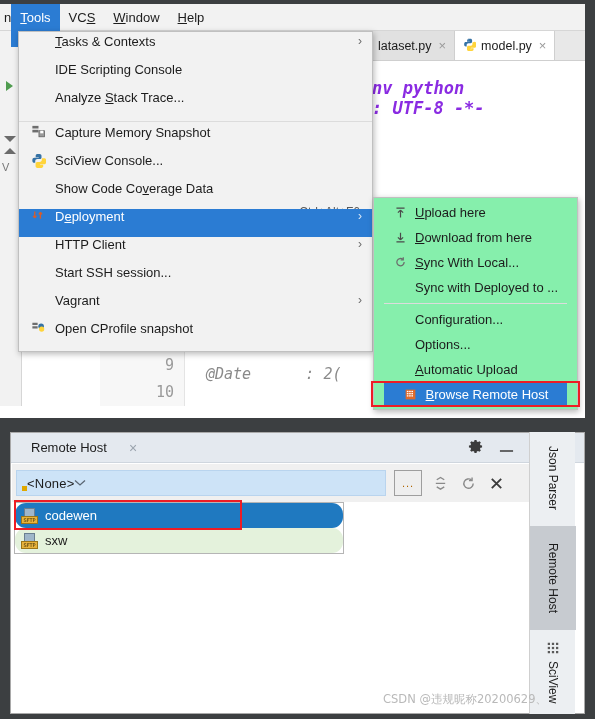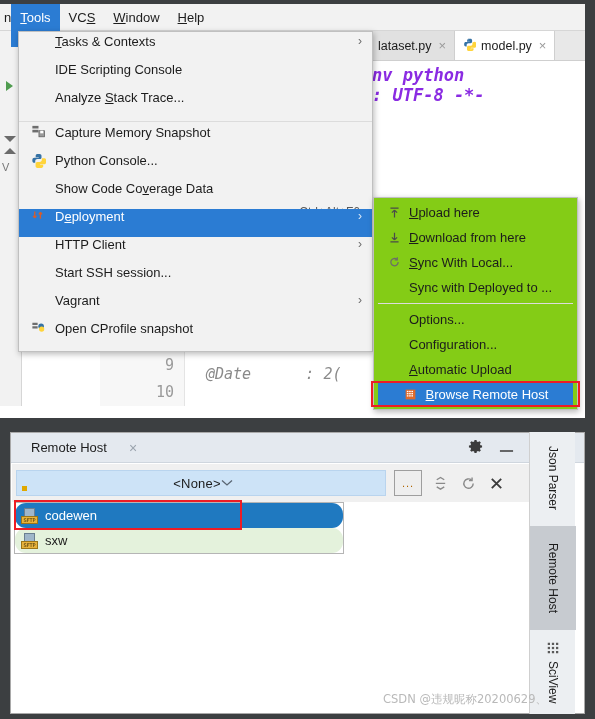--- a/index.html
+++ b/index.html
@@ -96,23 +96,23 @@
   .mi .lbl { flex: 1; padding-left: 6px; }
   .mi .acc { color: #5a5a5a; font-size: 12px; padding-right: 2px; margin-top: 24px; }
   .mi .arrow { color:#6b6b6b; font-size: 12px; padding-left: 8px; }
   .mi.sel { background: #2b7cd3; color: #ffffff; }
   .mi.sel .arrow { color:#dbe9f7; }
   .msep { height:1px; background:#dcdcdc; margin: 3px 0; }
 
   
   .submenu {
     position: absolute; left: 373px; top: 197px; width: 205px;
-    background: #84cc16; border: 1px solid #c0c0c0;
+    background: #86efac; border: 1px solid #c0c0c0;
     box-shadow: 1px 2px 6px rgba(0,0,0,.28);
-    font-size: 13px; color:#1c1c1c; padding: 2px 4px;
+    font-size: 13px; color:#1c1c1c; padding: 2px 10px;
   }
   .smi { display:flex; align-items:center; height:25px; padding: 0 8px 0 6px; }
   .smi .ico { width:20px; min-width:20px; display:flex; align-items:center; justify-content:center; }
   .smi .lbl { padding-left: 5px; }
   .smi.sel { background:#2b7cd3; color:#ffffff;justify-content:center; }
 
   .redbox {
     position:absolute; border: 2px solid #ee1c25; pointer-events:none;
   }
 
@@ -129,21 +129,21 @@
   .tw-header .twx { color:#9aa3ad; margin-left:22px; font-size:14px; }
   .tw-actions { position:absolute; right:70px; top:0; height:30px; display:flex; align-items:center; gap:16px; }
   .gear, .minus { color:#3b3b3b; }
 
   .tw-toolbar {
     position:absolute; left:1px; top:31px; width:518px; height:38px;
     background:#f0f0f0; display:flex; align-items:center; padding-left:4px; gap:8px;
   }
   .combo {
     width: 370px; height: 26px; background:#cde3f7; border:1px solid #b9d4ee;
-    display:flex; align-items:center; justify-content:center;
+    display:flex; align-items:center; justify-content:flex-start;
     padding: 0 6px 0 10px; font-size:13px; color:#1c1c1c;
   }
   .combo .cv { letter-spacing:.2px; }
   .combo .chev { color:#5a6673; font-size:11px; }
   .dots-btn {
     width:28px; height:26px; background:#eeeeee; border:1px solid #9e9e9e;
     display:flex; align-items:center; justify-content:center; font-size:11px; color:#b06500;
     letter-spacing:1px;
   }
   .tb-ico { width:20px; display:flex; align-items:center; justify-content:center; color:#6b6b6b; }
@@ -206,21 +206,21 @@
             <path d="M7.6 1c-2 0-2.6.7-2.6 1.9v1.6h3.3v.5H3.6C2.3 5 1.4 5.7 1.4 7.8c0 1.9.8 2.7 2.1 2.7h1v-1.8c0-1.3 1-2.2 2.3-2.2h2.6c1 0 1.8-.8 1.8-1.8V2.9C11.2 1.8 10.3 1 9.2 1zm-1.5.9c.3 0 .5.2.5.5s-.2.5-.5.5-.5-.2-.5-.5.2-.5.5-.5z" fill="#3572A5"></path>
             <path d="M11.6 5.5v1.8c0 1.3-1.1 2.3-2.3 2.3H6.7c-1 0-1.8.8-1.8 1.8v2.7c0 1.1.9 1.7 2 2 1.3.4 2.6.5 4.1 0 1-.3 2-.9 2-2v-1.6H9.7v-.5h4.4c1.3 0 1.8-.9 2.2-2.2.4-1.4.4-2.7 0-3.5-.3-.9-.9-1.8-2.2-1.8zm-1.8 7.8c.3 0 .5.2.5.5s-.2.5-.5.5-.5-.2-.5-.5.2-.5.5-.5z" fill="#FFD43B"></path>
           </svg>
         </span>
         <span>model.py</span>
         <span class="x">×</span>
       </div>
     </div>
 
     <div class="codearea">
-      <div class="codeline" style="margin-top:4px">nv python</div>
+      <div class="codeline" style="margin-top:17px">nv python</div>
       <div class="codeline">: UTF-8 -*-</div>
     </div>
 
     <div class="gutterwrap">
       <div class="gutter">
         <div>8</div>
         <div>9</div>
         <div>10</div>
       </div>
       <div class="codeslice">
@@ -270,21 +270,21 @@
         <span class="lbl">Capture Memory Snapshot</span>
       </div>
 
       <div class="mi">
         <span class="ico">
           <svg width="15" height="15" viewBox="0 0 16 16">
             <path d="M7.6 1c-2 0-2.6.7-2.6 1.9v1.6h3.3v.5H3.6C2.3 5 1.4 5.7 1.4 7.8c0 1.9.8 2.7 2.1 2.7h1v-1.8c0-1.3 1-2.2 2.3-2.2h2.6c1 0 1.8-.8 1.8-1.8V2.9C11.2 1.8 10.3 1 9.2 1z" fill="#3572A5"></path>
             <path d="M11.6 5.5v1.8c0 1.3-1.1 2.3-2.3 2.3H6.7c-1 0-1.8.8-1.8 1.8v2.7c0 1.1.9 1.7 2 2 1.3.4 2.6.5 4.1 0 1-.3 2-.9 2-2v-1.6H9.7v-.5h4.4c1.3 0 1.8-.9 2.2-2.2V7.3c-.3-.9-.9-1.8-2.2-1.8z" fill="#FFD43B"></path>
           </svg>
         </span>
-        <span class="lbl">Python Console...</span>
+        <span class="lbl">SciView Console...</span>
       </div>
 
       <div class="mi">
         <span class="ico"></span>
         <span class="lbl">Show Code Co<u>v</u>erage Data</span>
         <span class="acc">Ctrl+Alt+F6</span>
       </div>
 
       <div class="mi sel">
         <span class="ico">
@@ -355,25 +355,25 @@
       </div>
       <div class="smi">
         <span class="ico"></span>
         <span class="lbl">Sync with Deployed to ...</span>
       </div>
 
       <div class="msep"></div>
 
       <div class="smi">
         <span class="ico"></span>
+        <span class="lbl">Configuration...</span>
+      </div>
+      <div class="smi">
+        <span class="ico"></span>
         <span class="lbl">Options...</span>
-      </div>
-      <div class="smi">
-        <span class="ico"></span>
-        <span class="lbl">Configuration...</span>
       </div>
       <div class="smi">
         <span class="ico"></span>
         <span class="lbl"><u>A</u>utomatic Upload</span>
       </div>
       <div class="smi sel">
         <span class="ico">
           <svg width="13" height="13" viewBox="0 0 16 16">
             <rect x="2" y="2" width="12" height="12" fill="#e06a2b"></rect>
             <g fill="#ffffff">

